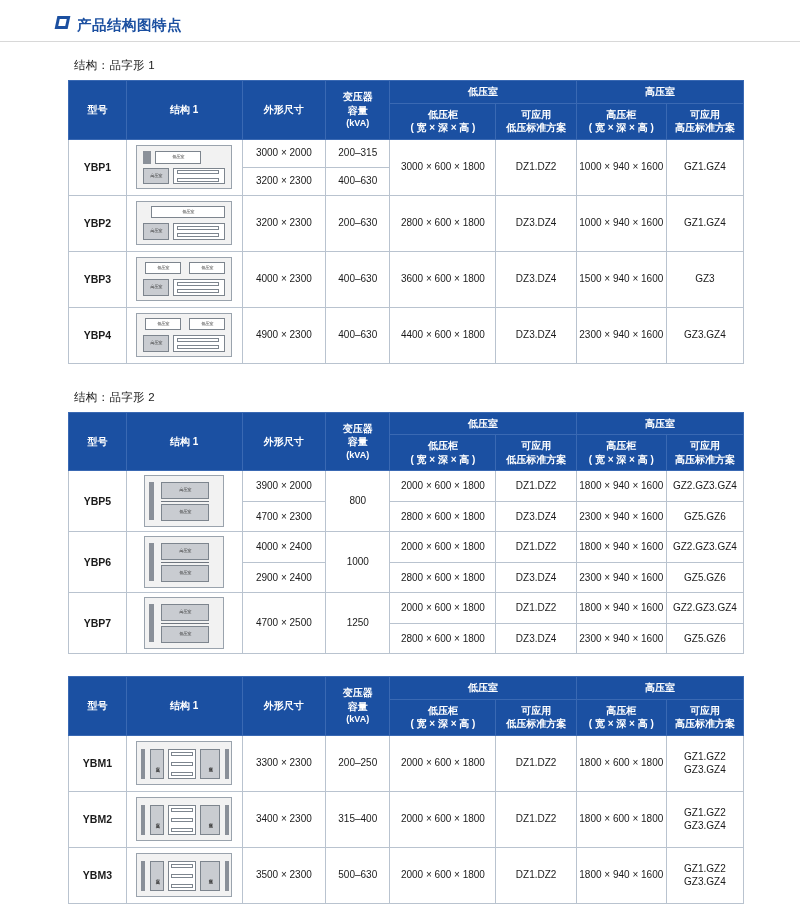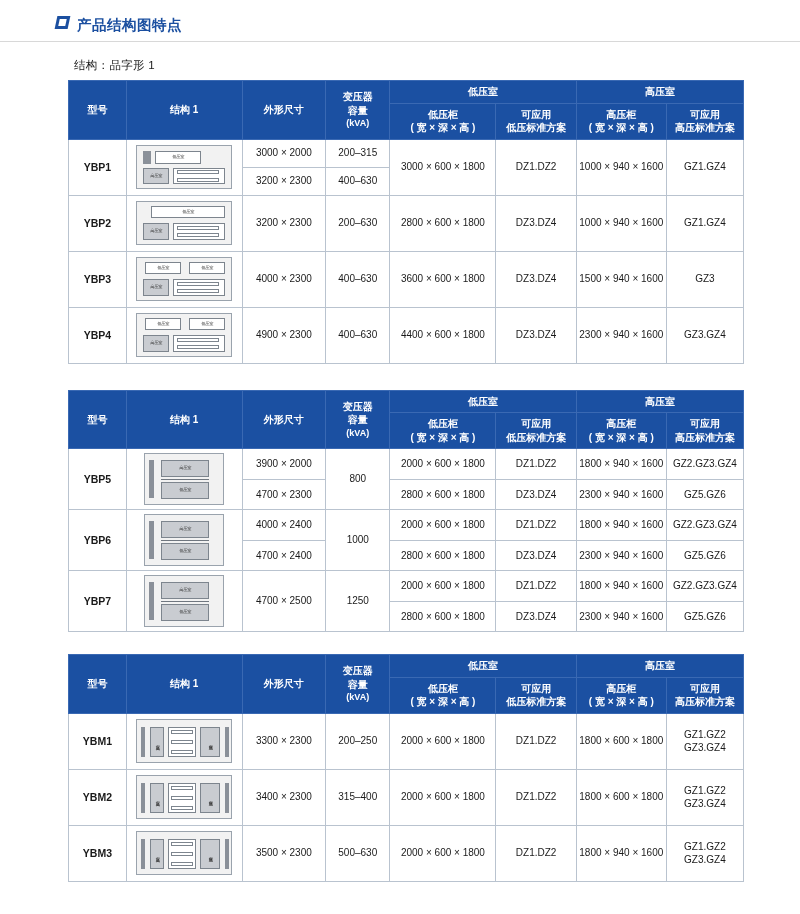--- a/index.html
+++ b/index.html
@@ -313,20 +313,21 @@
           <td>2300 × 940 × 1600</td>
           <td>GZ3.GZ4</td>
         </tr>
       </tbody>
     </table>
   </div>
 
   <div class="spacer-lg"></div>
 
   <div class="section">
+    <div class="section-caption">结构：品字形 2</div>
 
     <table class="spec">
       <colgroup>
         <col style="width:9%">
           <col style="width:18%">
           <col style="width:13%">
           <col style="width:10%">
         <col style="width:16.5%">
           <col style="width:12.5%">
           <col style="width:14%">
@@ -402,21 +403,21 @@
             </div>
           </td>
           <td>4000 × 2400</td>
           <td rowspan="2">1000</td>
           <td>2000 × 600 × 1800</td>
           <td>DZ1.DZ2</td>
           <td>1800 × 940 × 1600</td>
           <td>GZ2.GZ3.GZ4</td>
         </tr>
         <tr class="row-h">
-          <td>4700 × 2400</td>
+          <td>2900 × 2400</td>
           <td>2800 × 600 × 1800</td>
           <td>DZ3.DZ4</td>
           <td>2300 × 940 × 1600</td>
           <td>GZ5.GZ6</td>
         </tr>
 
         <tr class="row-h">
           <td rowspan="2" class="model-cell">YBP7</td>
           <td rowspan="2">
             <div class="diagram tall">

